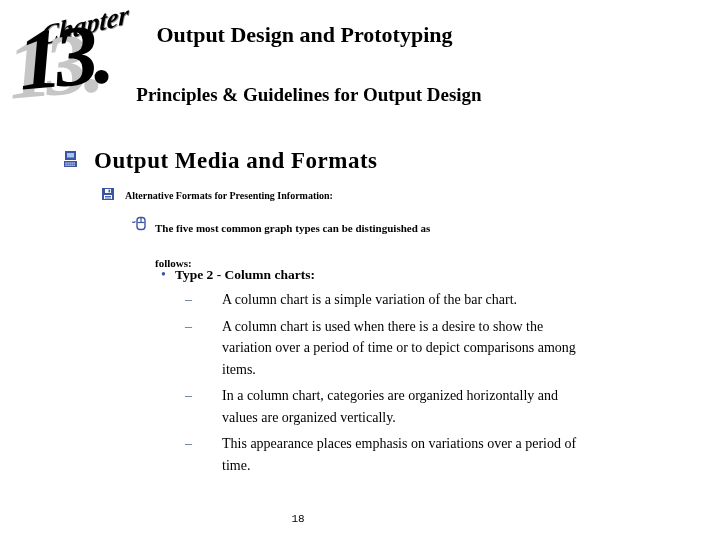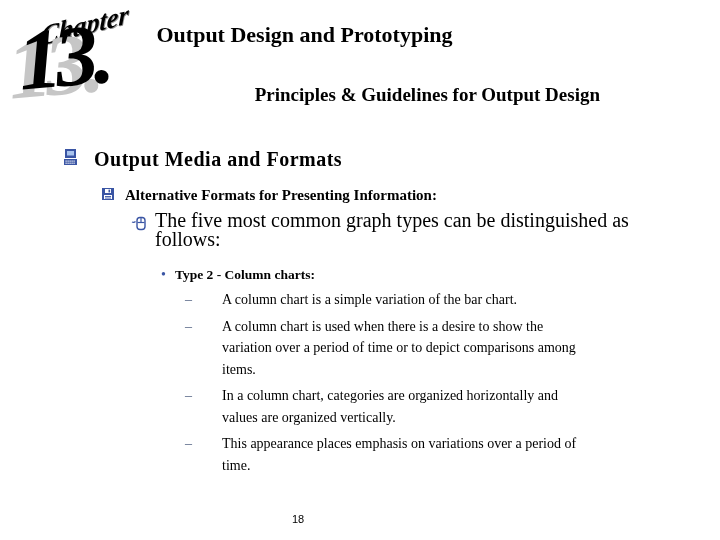--- a/index.html
+++ b/index.html
@@ -32,49 +32,49 @@
   }
 
   
   .title{
     position:absolute;top:22px;left:0;width:589px;box-sizing:border-box;
     padding-left:20px;text-align:center;
     font-size:22px;font-weight:bold;
   }
   .subtitle{
     position:absolute;top:84px;left:0;width:600px;box-sizing:border-box;
-    padding-left:18px;text-align:right;
+    padding-left:18px;text-align:center;
     font-size:19px;font-weight:bold;
   }
 
   
   .row{display:flex;align-items:flex-start;}
   .lvl1{position:absolute;top:148px;left:62px;gap:15px;align-items:center;}
-  .lvl1 .txt{font-size:20px;font-weight:bold;letter-spacing:0.5px;white-space:nowrap;}
+  .lvl1 .txt{font-size:23px;font-weight:bold;letter-spacing:0.5px;white-space:nowrap;}
 
   .lvl2{position:absolute;top:186px;left:102px;gap:11px;align-items:center;}
-  .lvl2 .txt{font-size:15px;font-weight:bold;white-space:nowrap;}
+  .lvl2 .txt{font-size:10px;font-weight:bold;white-space:nowrap;}
 
   .lvl3{position:absolute;top:211px;left:131px;gap:8px;}
-  .lvl3 .txt{font-size:20px;line-height:19px;white-space:pre-line;}
+  .lvl3 .txt{font-size:11px;line-height:35px;white-space:pre-line;font-weight:bold;}
   .lvl3 .ic{margin-top:5px;}
 
   .lvl4{position:absolute;top:265px;left:161px;gap:9px;}
   .lvl4 .dot{color:#3a55a4;font-size:14px;line-height:19px;}
   .lvl4 .txt{font-size:13.5px;font-weight:bold;line-height:19px;white-space:nowrap;}
 
   .lvl5{position:absolute;top:289px;left:185px;width:500px;}
   .lvl5 .item{display:flex;gap:10px;margin-bottom:5px;font-size:14px;line-height:21.5px;}
   .lvl5 .dash{color:#4f5f80;flex:0 0 auto;}
   .lvl5 .txt{white-space:pre-line;margin-left:20px;}
 
   
   .pagenum{
     position:absolute;top:513px;left:0;width:596px;text-align:center;
-    font-size:11px;font-family:Liberation Sans, sans-serif;
+    font-size:11px;font-family:Liberation Mono, monospace;
   }
 
   .ic{flex:0 0 auto;display:inline-block;}
 </style>
 </head>
 <body>
 
 <div class="logo">
   <span class="logo-chapter">Chapter</span>
   <span class="logo-number">13.</span>

